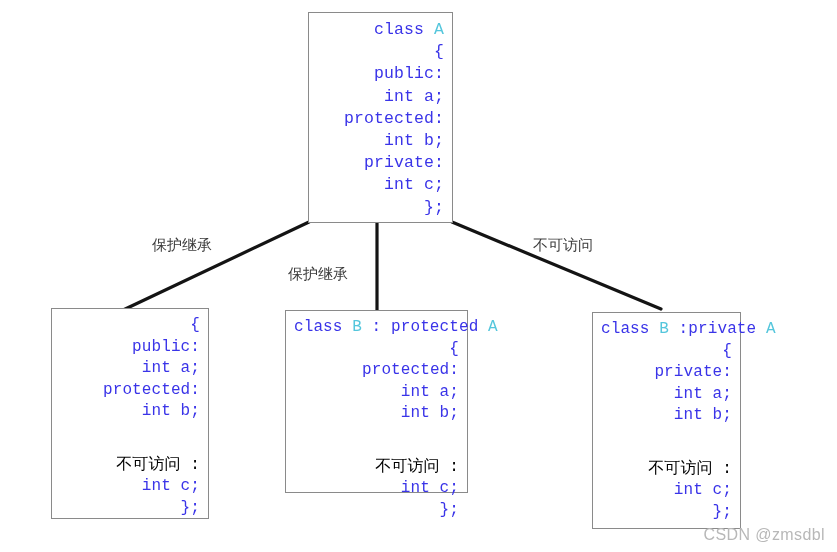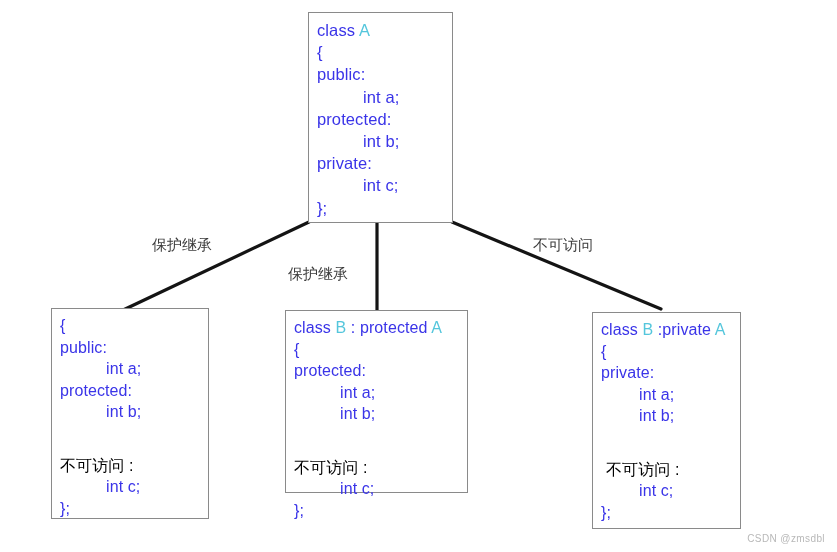--- a/index.html
+++ b/index.html
@@ -18,25 +18,26 @@
   
   .codebox{
     position:absolute;
     background:#ffffff;
     border:1px solid #8a8a8a;
     box-sizing:border-box;
     padding:6px 8px 4px 8px;
   }
   .line{
     white-space:pre;
-    font-family:Liberation Sans, sans-serif;
+    font-family:Liberation Mono, monospace;
     font-size:16px;
     line-height:21.5px;
     color:#3a34e8;
     letter-spacing:0.1px;
+    text-align:right;
   }
   .kw{color:#3a34e8;}
   .cls{color:#54c6dc;}
   .na{color:#000000;margin-top:32px;}
   .ind{display:inline-block;width:46px;}
   .ind-s{display:inline-block;width:38px;}
 
   
   #box-class-a .line{font-size:16.5px;line-height:22.2px;}
 
@@ -47,21 +48,21 @@
     font-size:15px;
     color:#3c3c3c;
     white-space:nowrap;
   }
 
   
   .watermark{
     position:absolute;
     right:12px;bottom:8px;
     font-family:"Liberation Sans","DejaVu Sans",sans-serif;
-    font-size:10px;
+    font-size:16px;
     color:#b8b8b8;
     letter-spacing:0.4px;
     white-space:nowrap;
   }
 </style>
 </head>
 <body>
 
 <div class="stage">
 

